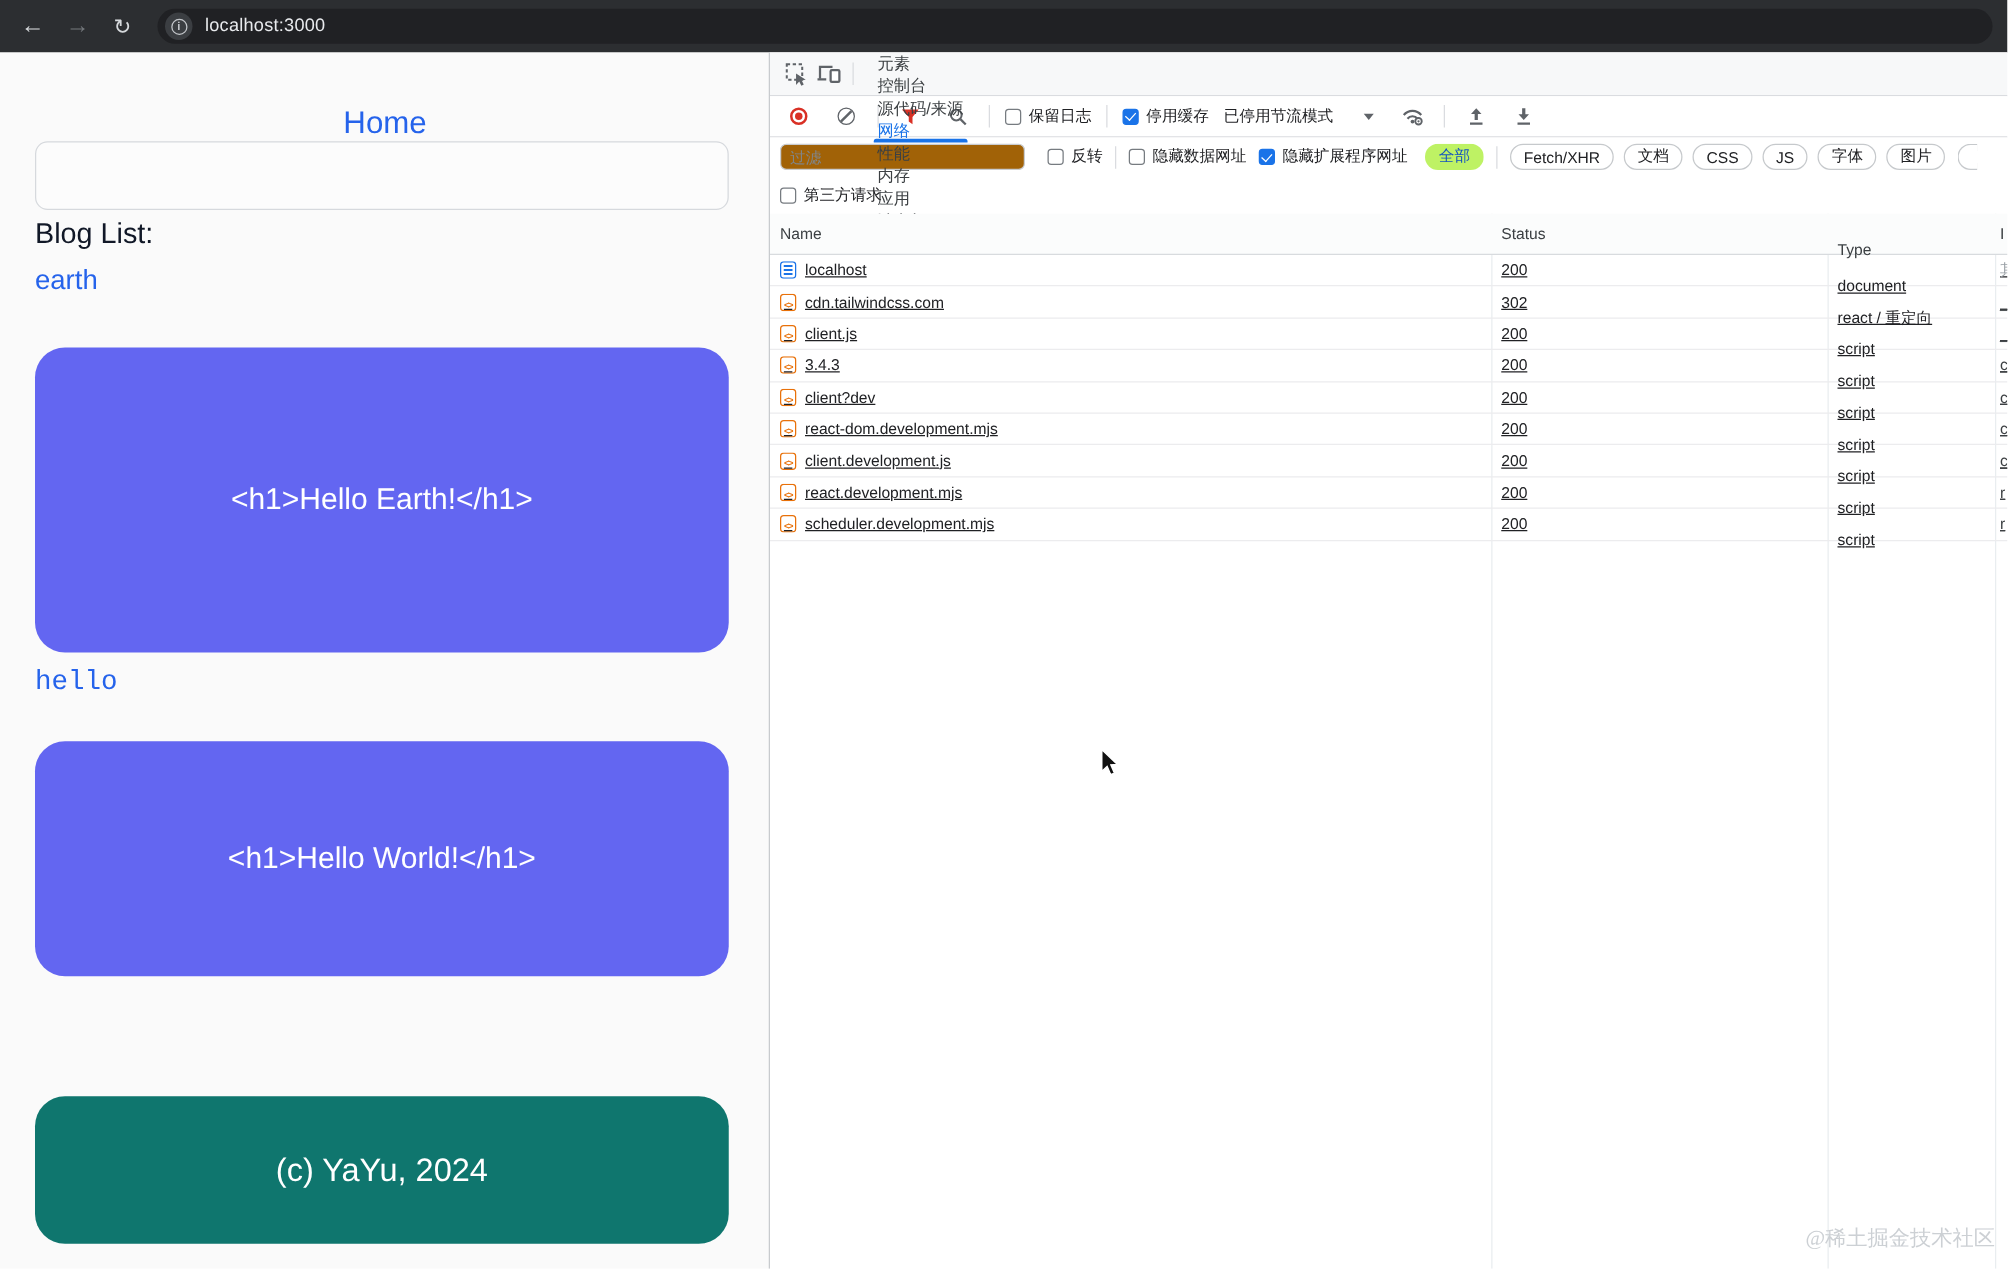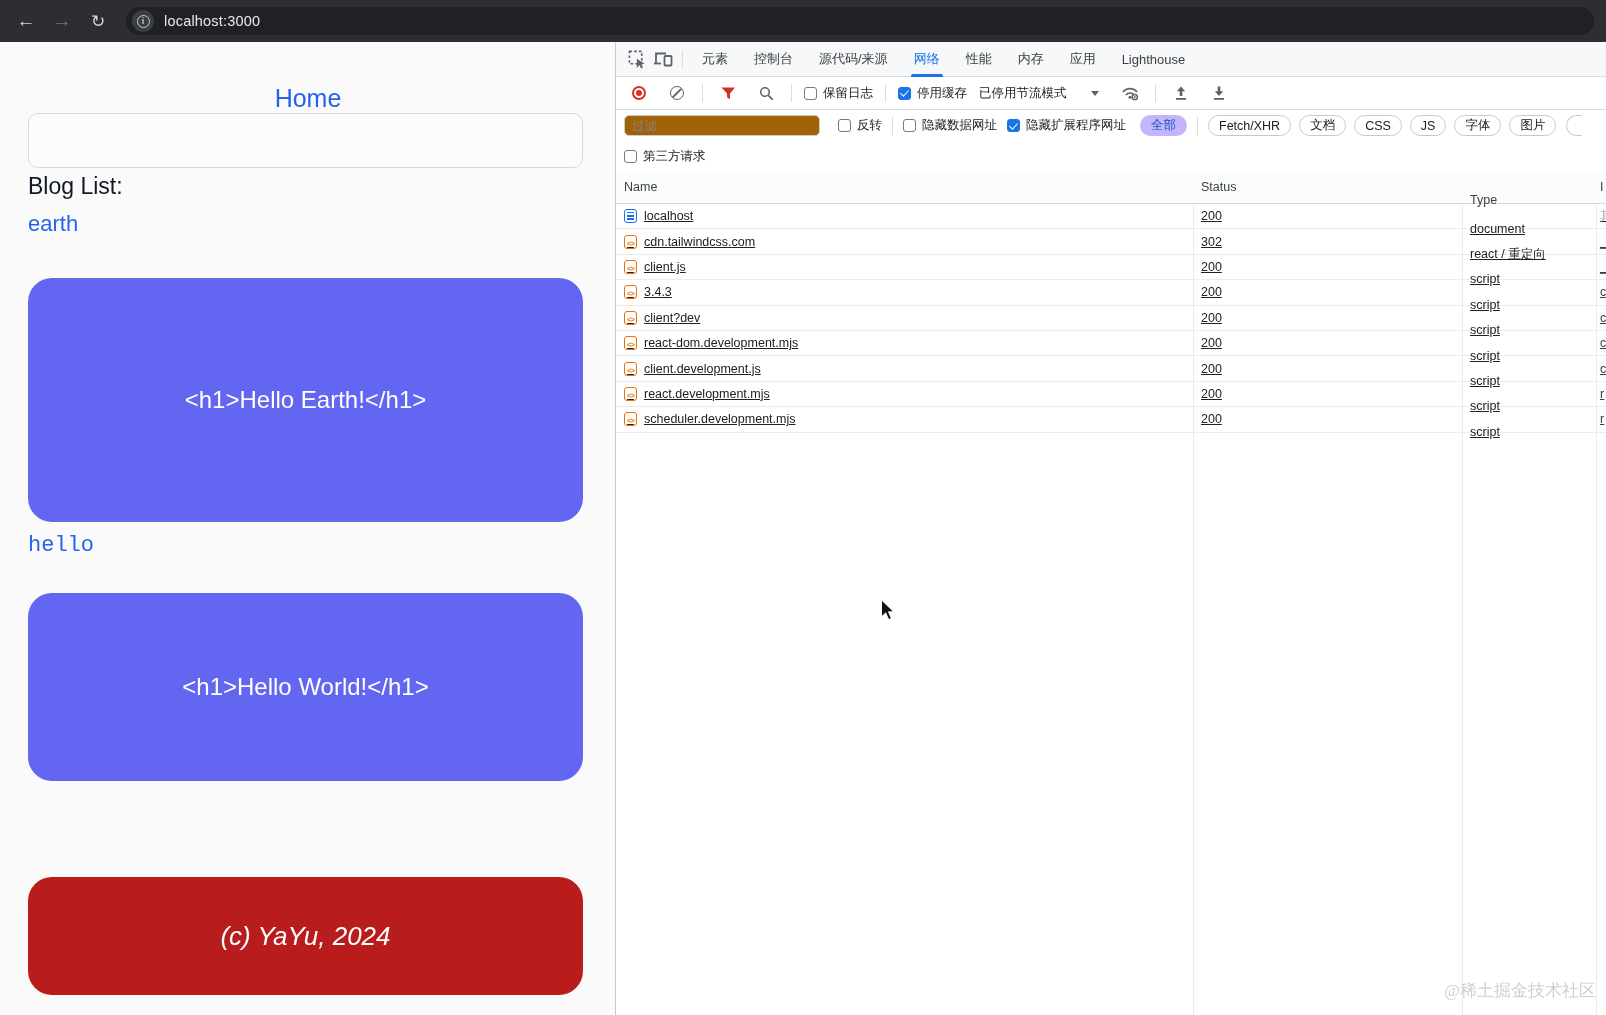--- a/index.html
+++ b/index.html
@@ -40,21 +40,21 @@
     border:1px solid #d6d9dd; border-radius:10px; background:#fcfcfc; font-size:18px; padding:0 14px;
     outline:none; }
   .blog-list-heading { position:absolute; top:131px; left:28px; font-size:23px; color:#111827; }
   .page-link { font-size:22px; color:#2563eb; position:absolute; left:28px; }
   .link-earth { top:169px; }
   .link-hello { top:491px;font-family:Liberation Mono, monospace; }
   .card { position:absolute; left:28px; width:555px; border-radius:24px; background:#6366f1;
     display:flex; align-items:center; justify-content:center; color:#fff; font-size:24px; }
   .card-earth { top:236px; height:244px; }
   .card-world { top:551px; height:188px; }
-  .card-footer { top:835px; height:118px; background:#b91c1c; font-size:26px;font-style:italic; }
+  .card-footer { top:835px; height:118px; background:#0f766e; font-size:26px; }
 
   
   .devtools { position:relative; width:990px; height:100%; background:#fff; color:#202124;
     font-size:12.5px; }
   .dt-row { display:flex; align-items:center; border-bottom:1px solid #dadce0; background:#fff; }
   .dt-tabbar { height:35px; padding-left:8px; background:#f7f8f9; }
   .dt-toolbar { height:33px; padding-left:10px; gap:12px; }
   .dt-filterbar { height:31px; padding-left:8px; gap:10px; border-bottom:none; }
   .dt-thirdparty { height:30px; padding-left:8px; }
 
@@ -86,21 +86,21 @@
   .throttle { display:flex; align-items:center; gap:10px; white-space:nowrap; }
   .caret-down { width:0; height:0; border-left:4.5px solid transparent; border-right:4.5px solid transparent;
     border-top:5.5px solid #5f6368; }
 
   
   .filter-input { width:196px; height:21px; border:1px solid #c9ccd0; border-radius:5px;
     font-size:12.5px; padding:0 7px; color:#202124; outline:none; background:#a16207; flex:none; }
   .filter-input::placeholder { color:#80868b; }
   .chip { height:21px; display:flex; align-items:center; padding:0 10px; border-radius:11px;
     border:1px solid #c6c9cc; background:#fff; font-size:12.5px; color:#202124; white-space:nowrap; flex:none; }
-  .chip.all { background:#c4b5fd; border-color:transparent; color:#1554c0; }
+  .chip.all { background:#bef264; border-color:transparent; color:#1554c0; }
   .chip.partial { width:16px; padding:0; border-right:none; border-radius:11px 0 0 11px; }
   .chips-wrap { display:flex; align-items:center; gap:8px; }
 
   
   .dt-table { position:absolute; top:129px; left:0; right:0; bottom:0; }
   .vline { position:absolute; top:0; bottom:0; width:1px; background:#e9edf0; }
   .vl-1 { left:577px; } .vl-2 { left:846px; } .vl-3 { left:980px; }
   .net-header { position:relative; display:flex; height:33px; align-items:center;
     border-bottom:1px solid #d8dbde; background:#fbfcfc; color:#3c4043; }
   .net-rows { position:relative;text-decoration:underline; }
@@ -172,21 +172,21 @@
         </svg>
       </div>
       <div class="tool-icon-btn">
         <svg width="20" height="18" viewBox="0 0 20 18">
           <path d="M3 13 V3.5 H13" fill="none" stroke="#5f6368" stroke-width="1.8"></path>
           <path d="M1 13.5 H8" stroke="#5f6368" stroke-width="1.8"></path>
           <rect x="11.5" y="6" width="7" height="9.5" rx="1" fill="#fff" stroke="#5f6368" stroke-width="1.8"></rect>
         </svg>
       </div>
       <div class="v-div" style="margin:0 6px;"></div>
-      <div class="tabs-host" style="display:flex;height:35px;">
+      <div class="tabs-host" style="display:flex;height:35px;flex-direction:column;">
 
           <div class="dt-tab">
             <span>元素</span>
           </div>
 
           <div class="dt-tab">
             <span>控制台</span>
           </div>
 
           <div class="dt-tab">

